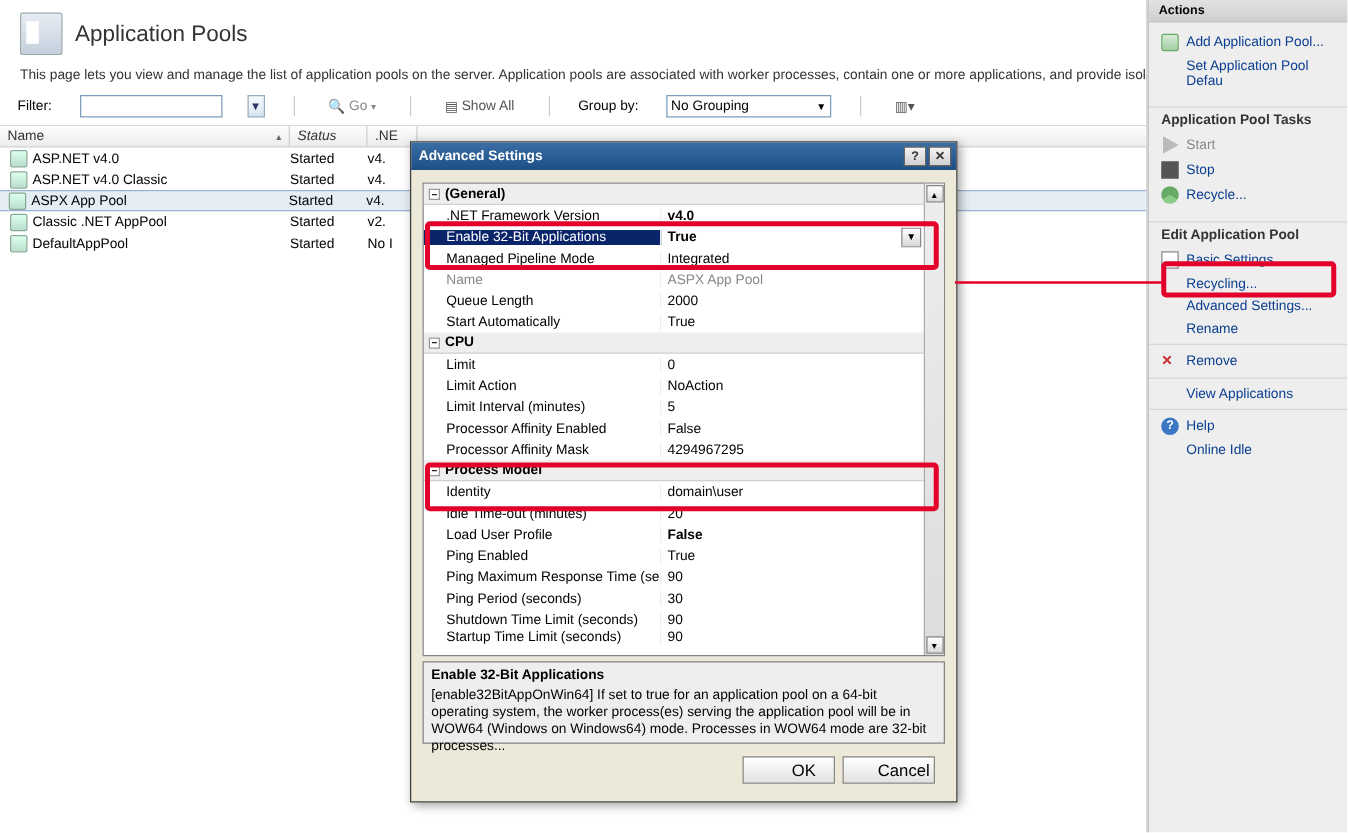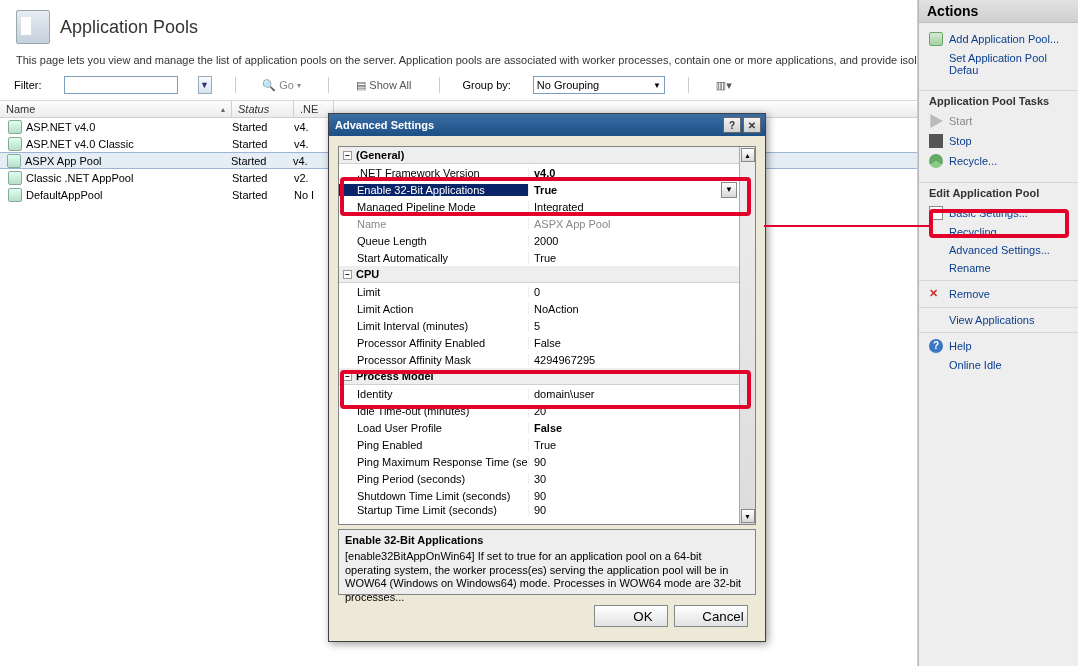--- a/index.html
+++ b/index.html
@@ -24,21 +24,21 @@
   .col-status { width:62px;font-style:italic; }
   .col-ver { width: 40px; }
   .grid-row { display:flex; align-items:center; height:17px; padding-left:8px; font-size:11px; }
   .grid-row.selected { background:#e6eef5; border:1px solid #9bb6d4; border-left:none; border-right:none; padding-left:7px; }
   .pool-icon { width:14px; height:14px; margin-right:4px; display:inline-block; background:linear-gradient(#dfe,#bdc); border:1px solid #8a9; border-radius:2px; }
   .grid-row .c-name { width:224px; display:flex; align-items:center; }
   .grid-row .c-status { width:62px; }
   .grid-row .c-ver { width:40px; }
   
   .actions-panel { position:absolute; right:0; top:0; width:160px; height:666px; background:#eee; border-left:1px solid #b9b9b9; }
-  .actions-title { background:linear-gradient(#e2e2e2,#cfcfcf); padding:3px 8px; font-weight:bold; font-size:14px; border-bottom:1px solid #bfbfbf; }
+  .actions-title { background:linear-gradient(#e2e2e2,#cfcfcf); padding:3px 8px; font-weight:bold; font-size:10px; border-bottom:1px solid #bfbfbf; }
   .actions-list { padding: 6px 0 4px; }
   .action-item { display:flex; align-items:center; gap:6px; padding:3px 10px; color:#0a3e8f; cursor:pointer; }
   .action-item .ico { width:14px; height:14px; display:inline-block; }
   .action-item.indent { padding-left:30px; }
   .section-label { font-weight:bold; color:#333; padding:4px 10px 4px; border-top:1px solid #d6d6d6; margin-top:11px; }
   .ico-add { background:linear-gradient(#d7ead7,#a3cfa3); border:1px solid #6a6; border-radius:2px; }
   .ico-play { background:#bbb; clip-path: polygon(10% 0, 100% 50%, 10% 100%); }
   .ico-stop { background:#555; }
   .ico-recycle { background:conic-gradient(#6a6 0 120deg,#8c8 120deg 240deg,#6a6 0); border-radius:50%; }
   .ico-doc { background:#fff; border:1px solid #888; }

